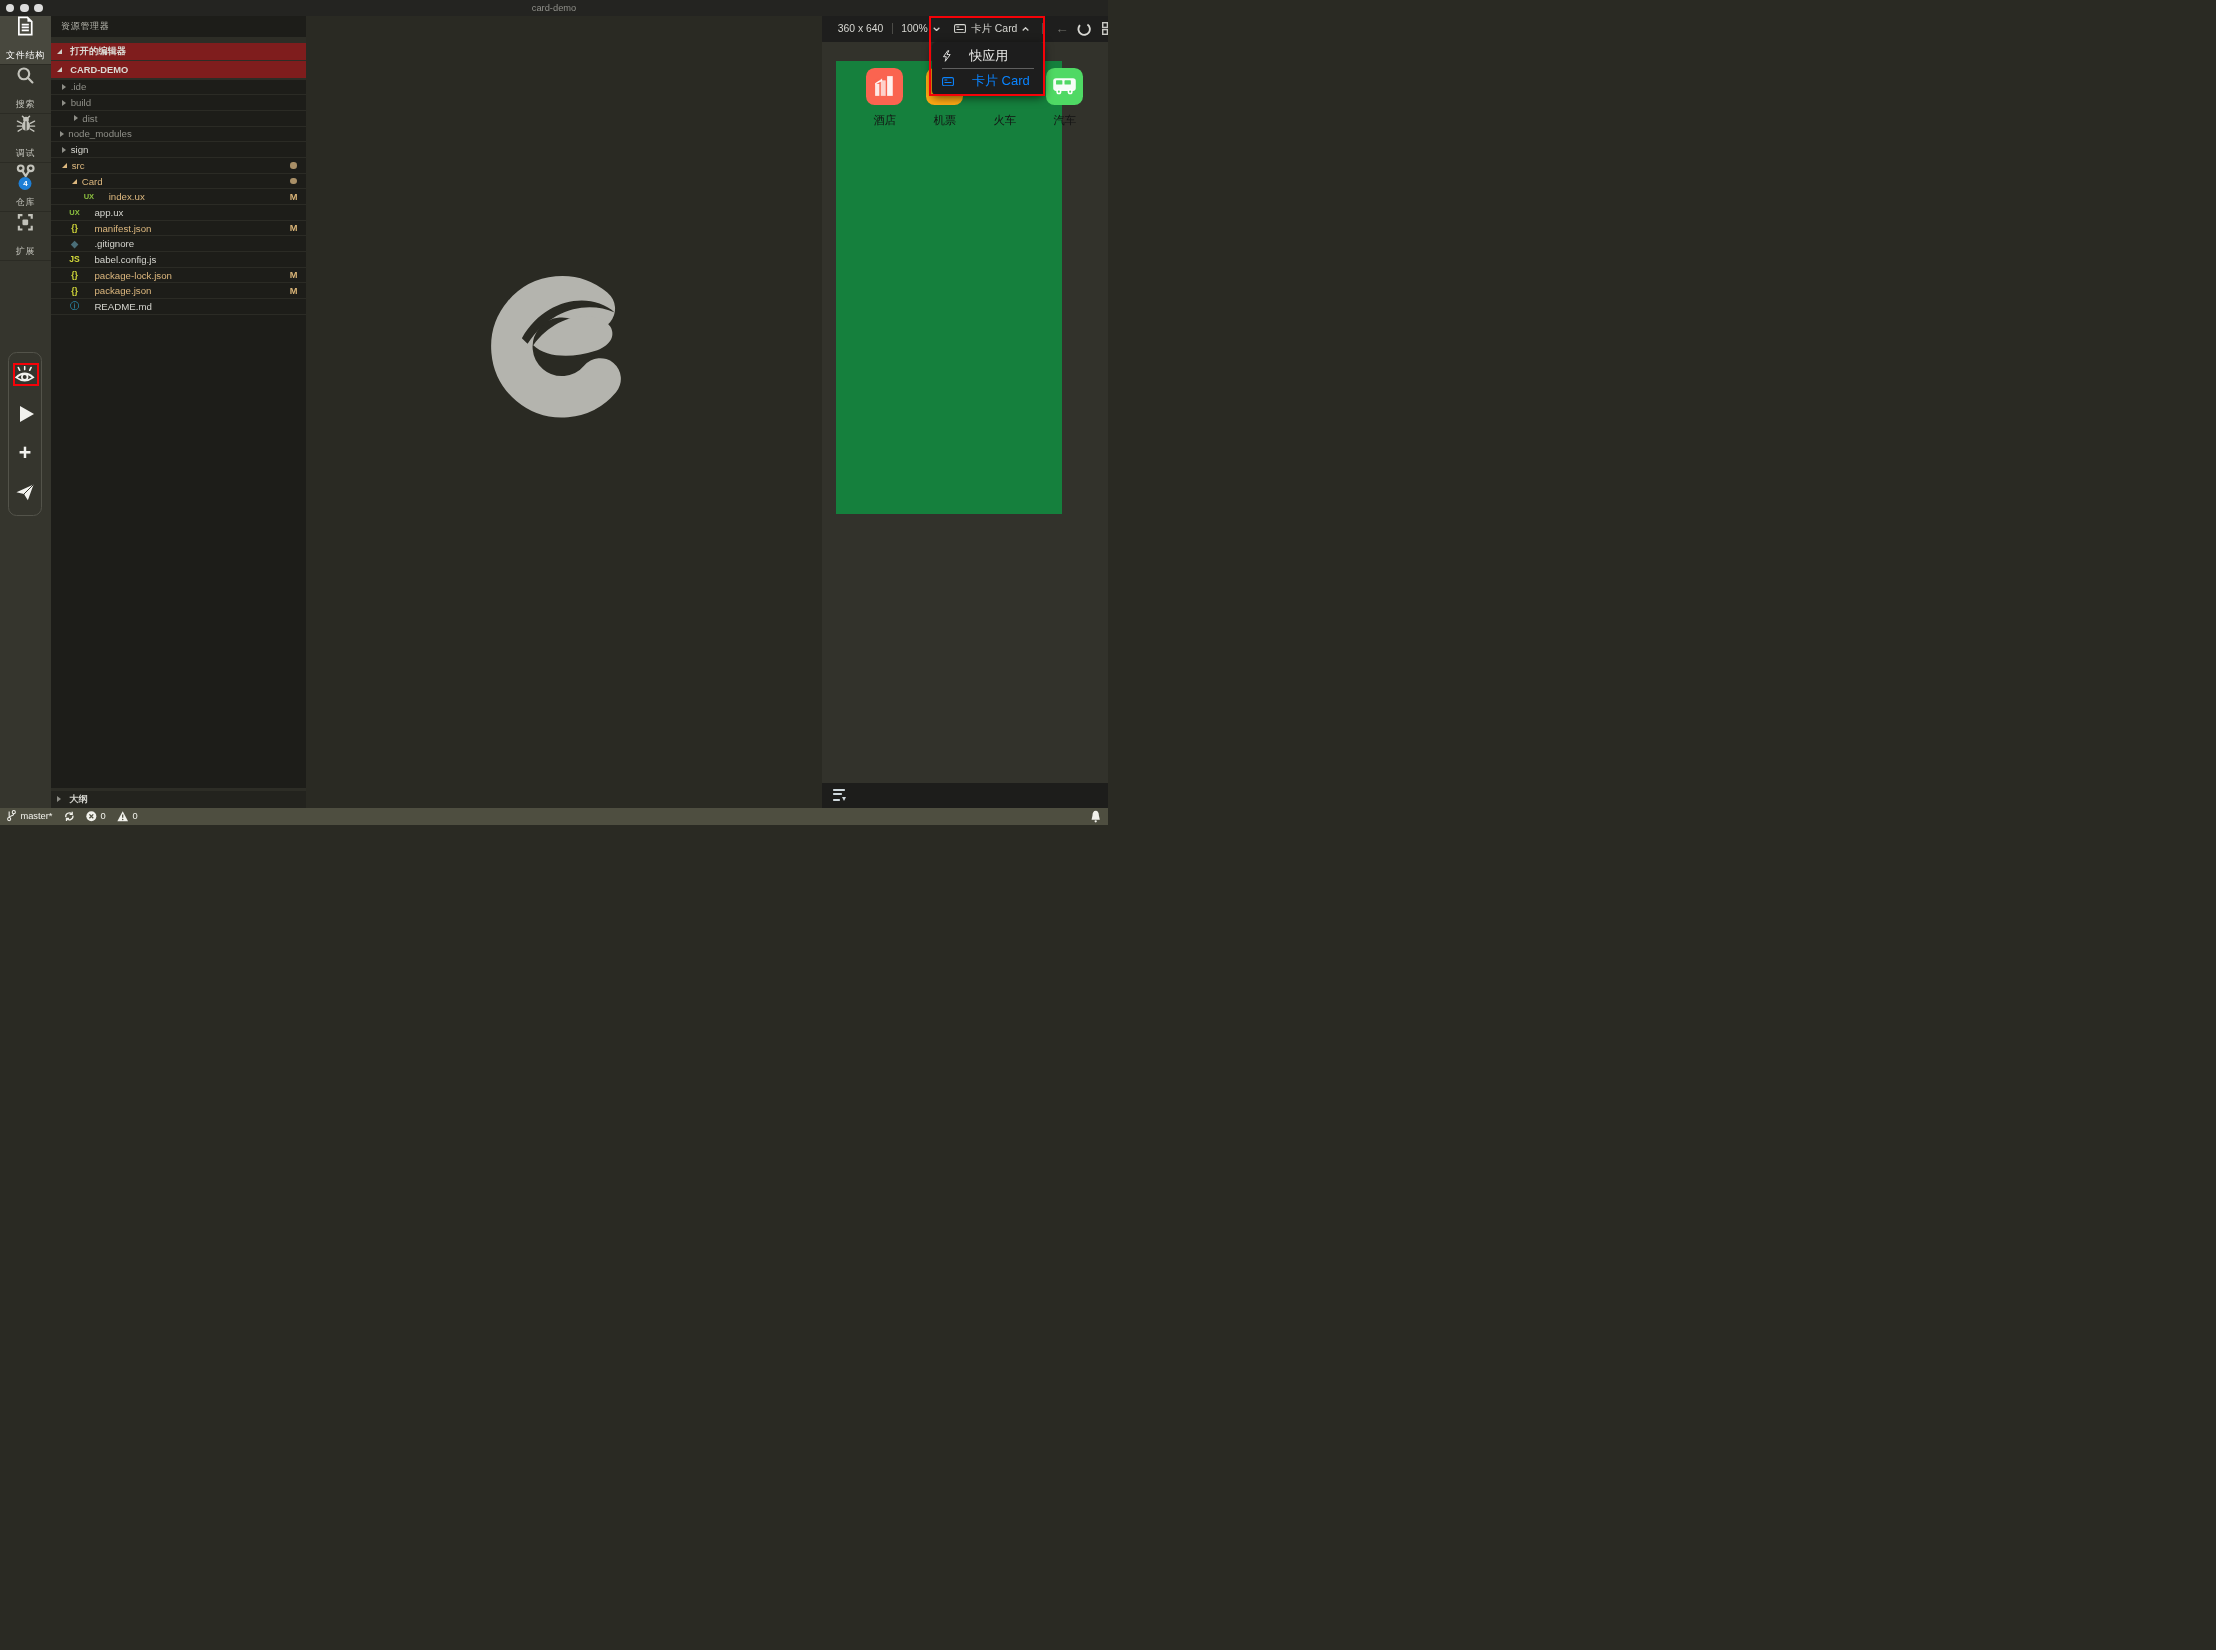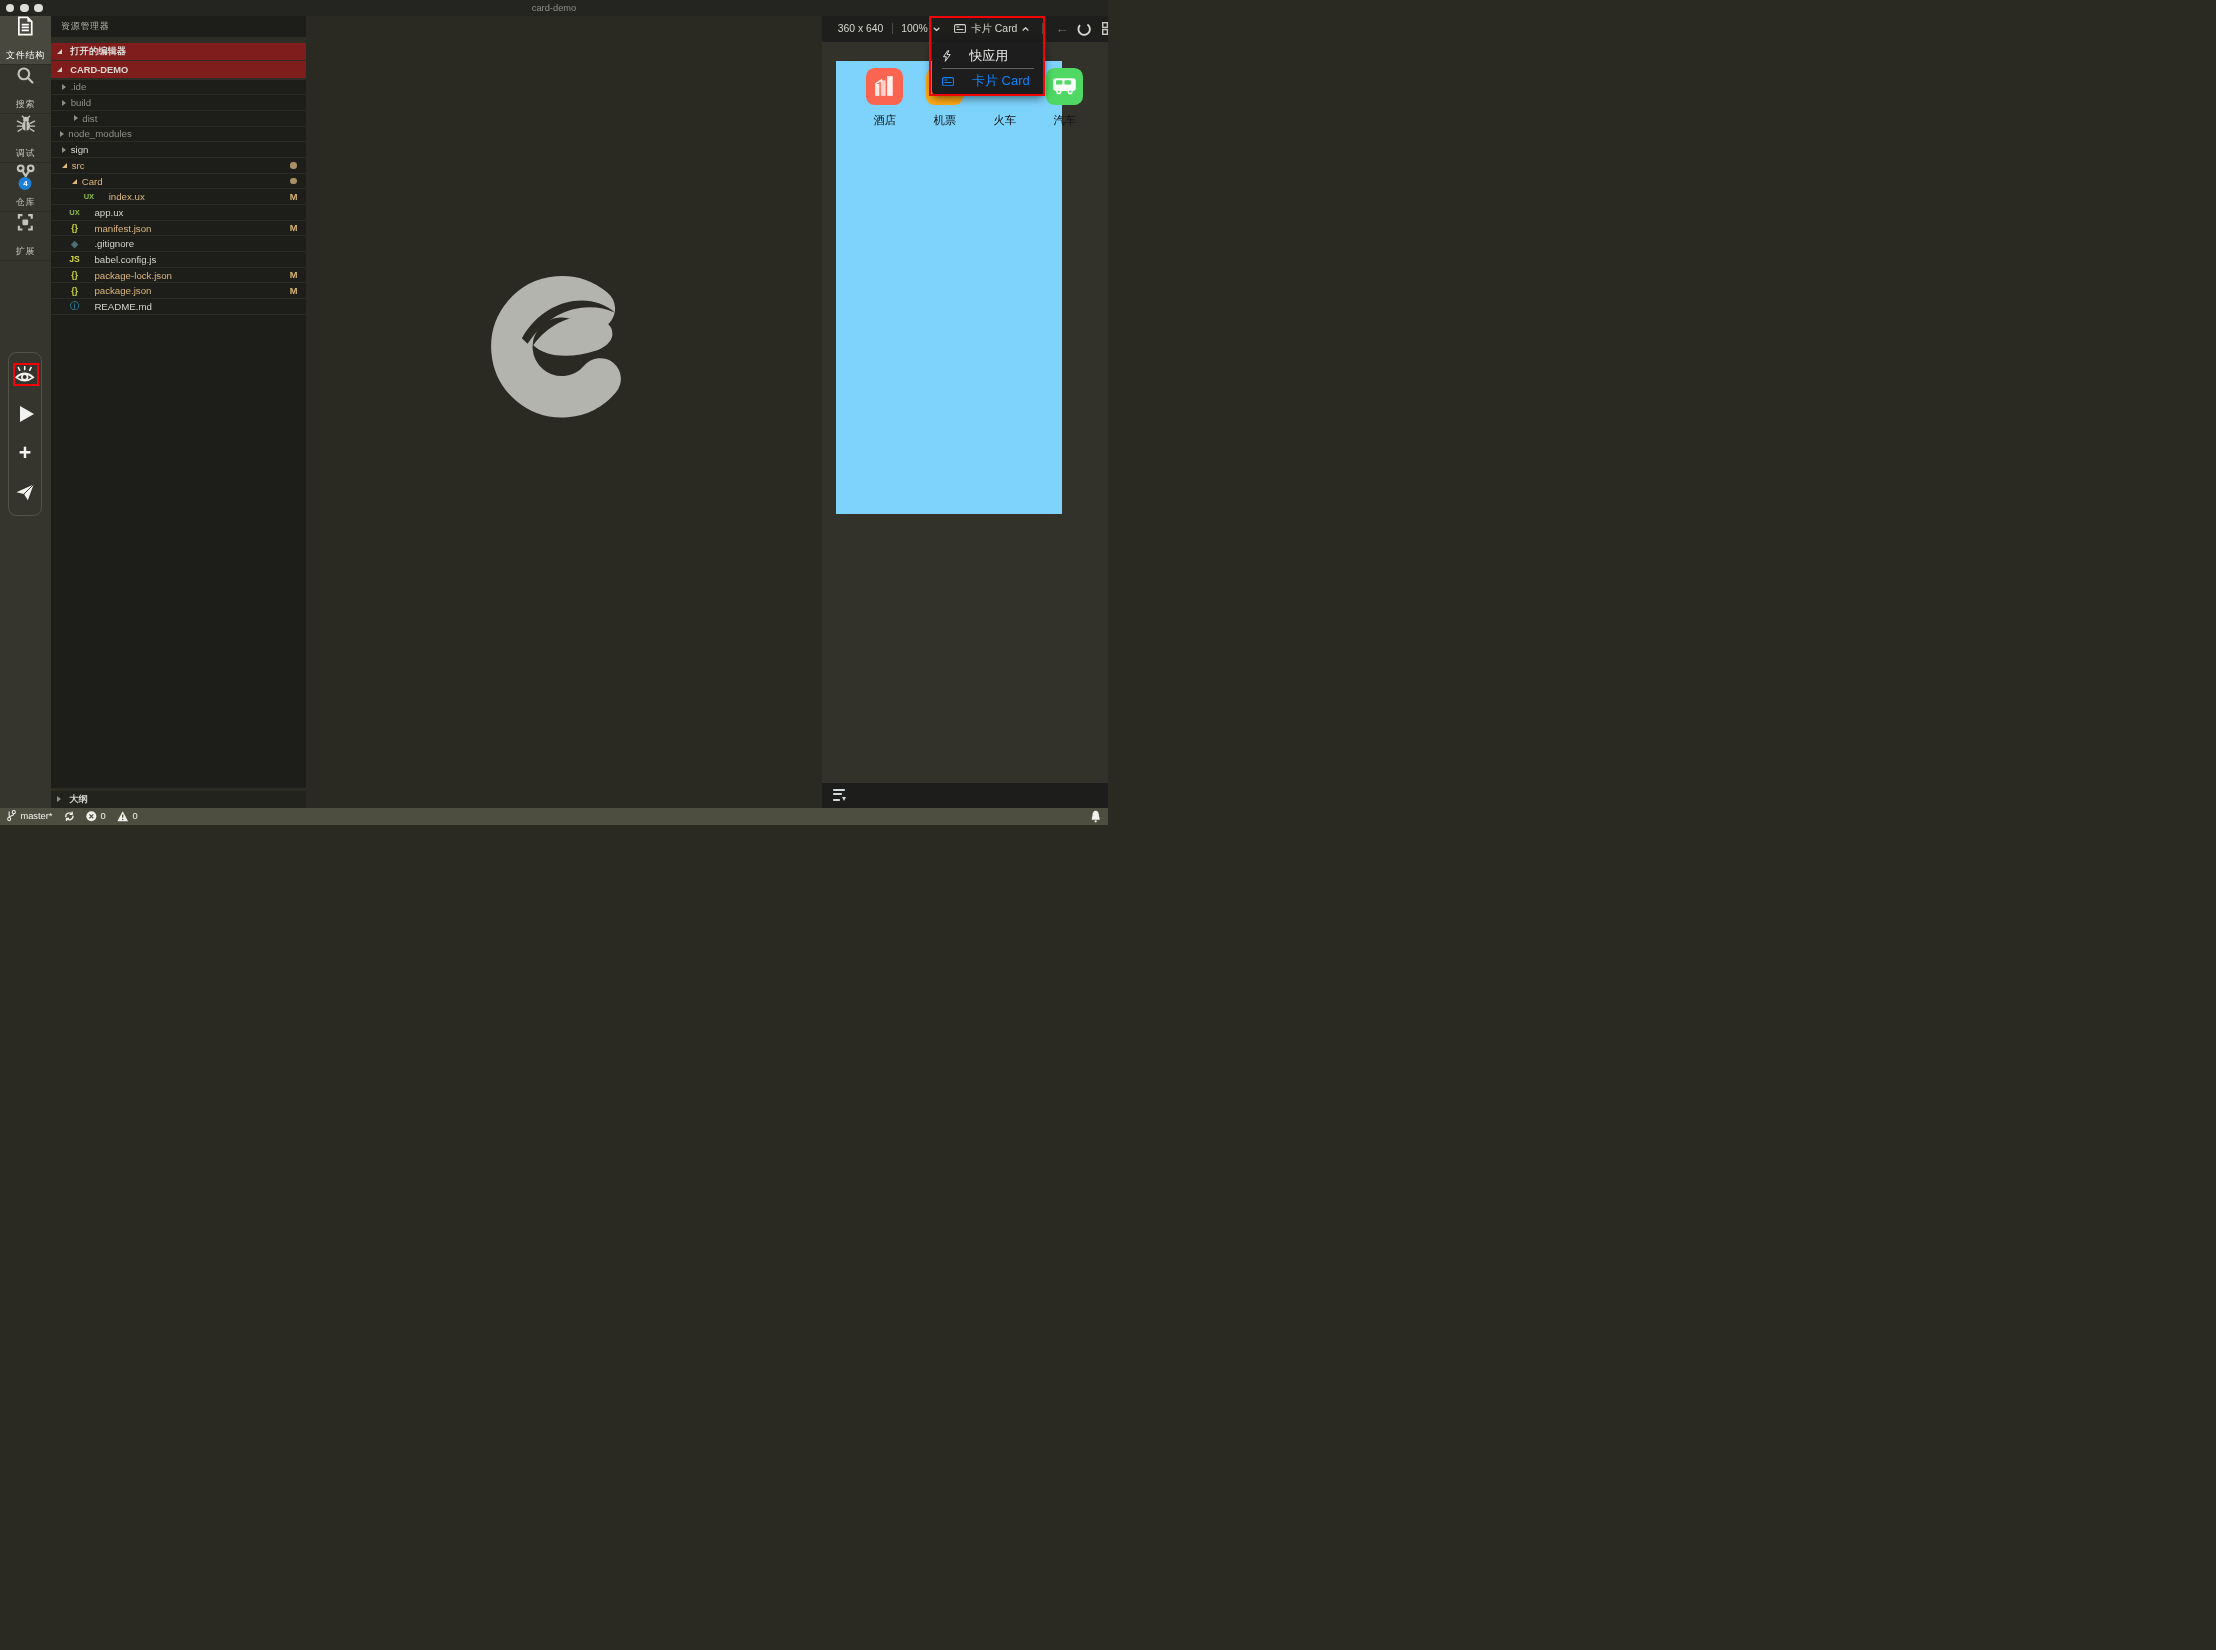--- a/index.html
+++ b/index.html
@@ -68,21 +68,21 @@
   
   .rpanel { width:286px; background:#32322b; position:relative; flex:none; }
   .rtoolbar { height:26px; background:#1e1e1d; display:flex; align-items:center; padding-left:15.7px;
               color:#d6d6d1; font-size:10.4px; overflow:hidden; white-space:nowrap; }
   .rsep { width:0.7px; height:11.4px; background:#4b4b47; margin:0 8.6px; flex:none; }
   .zoomsel, .trigger { display:flex; align-items:center; gap:5px; cursor:pointer; }
   .trigger { margin-left:10px; padding:0 4.3px; }
   .ticon { margin:0 5px; display:flex; align-items:center; cursor:pointer; flex:none; }
   .backarrow { color:#73736e; font-size:13.6px; margin:0 3.6px; cursor:pointer; }
 
-  .phone { position:absolute; left:14.3px; top:45px; width:226px; height:453px; background:#7dd3fc; }
+  .phone { position:absolute; left:14.3px; top:45px; width:226px; height:453px; background:#15803d; }
   .apps { display:flex; padding:7.1px 0 0 30px; }
   .app { width:37px; margin-right:23px; display:flex; flex-direction:column; align-items:center; cursor:pointer; }
   .appicon { width:37px; height:37px; border-radius:8.6px; display:flex; align-items:center; justify-content:center; overflow:hidden; }
   .appicon.none { background:transparent; }
   .applabel { margin-top:8.6px; font-size:11.4px; color:#141414; white-space:nowrap; }
 
   .dropdown { position:absolute; left:110px; top:26.5px; width:112px; background:#1d1d1d; border-radius:4.3px;
               padding:2.9px 0; z-index:40; box-shadow:0 2.9px 10px rgba(0,0,0,.55); }
   .ditem { height:21px; display:flex; align-items:center; padding:0 10px; gap:18px; font-size:13px;
            color:#ececea; cursor:pointer; }

